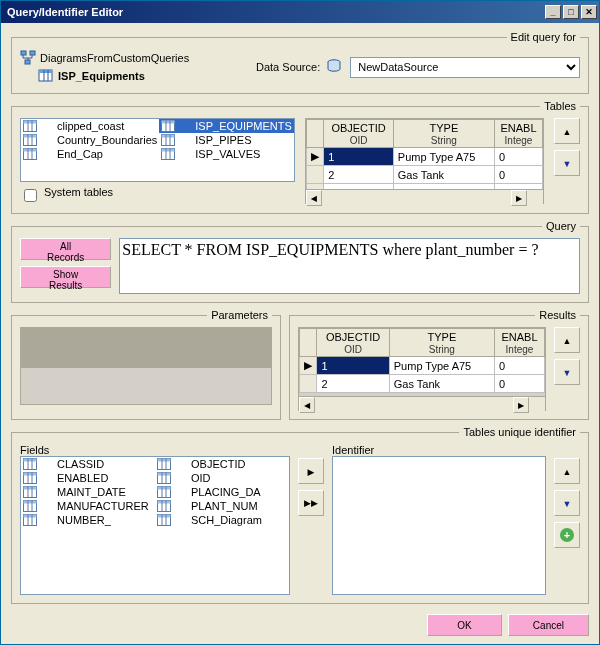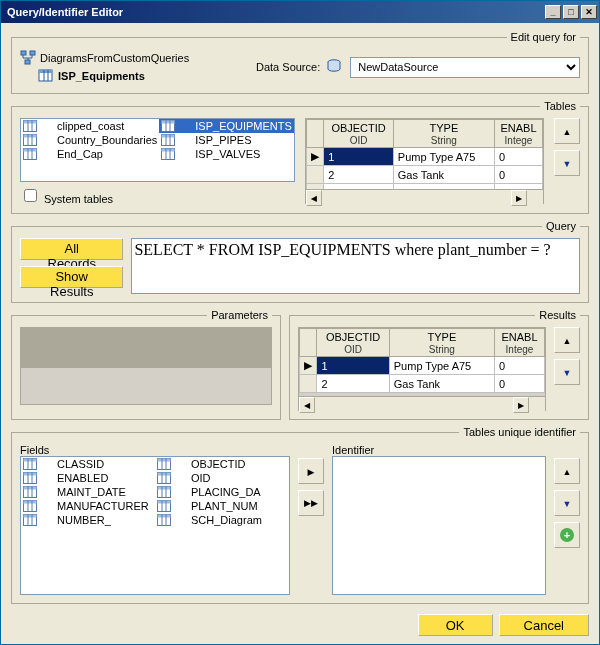--- a/index.html
+++ b/index.html
@@ -10,29 +10,29 @@
 .titlebar .wbtn { width: 16px; height: 14px; background: #d4d0c8; border: 1px solid #fff; border-right-color:#404040; border-bottom-color:#404040; margin-left: 2px; display: flex; align-items: center; justify-content: center; font-size: 9px; color:#000; font-family: Marlett, Arial; }
 .content { flex: 1; padding: 8px 10px 6px 10px; display: flex; flex-direction: column; gap: 6px; overflow: hidden; }
 fieldset { border: 1px solid #aca899; margin: 0; padding: 6px 8px 8px 8px; }
 legend { padding: 0 4px; color: #000; text-align: right; }
 .row { display: flex; align-items: center; gap: 6px; }
 .tree { width: 230px; }
 .tree-item { display: flex; align-items: center; gap: 4px; padding: 1px 0; }
 .tree-item .icon { width: 16px; height: 16px; display:inline-block; }
 .icon-tree svg, .icon-db svg { width:16px; height:16px; }
 select, input[type=text] { height: 21px; background: #fff; border: 1px solid #7f9db9; padding: 1px 3px; font-size:11px; }
-.btn { height: 22px; min-width: 75px; background: #fde047; border: 1px solid #aca899; border-top-color:#fff; border-left-color:#fff; padding: 2px 24px; font-size:13px; cursor:pointer; }
+.btn { height: 22px; min-width: 75px; background: #f9a8d4; border: 1px solid #aca899; border-top-color:#fff; border-left-color:#fff; padding: 2px 24px; font-size:10px; cursor:pointer; }
 .sqbtn { width: 26px; height: 26px; background: #ece9d8; border: 1px solid #aca899; border-top-color:#fff; border-left-color:#fff; display:flex; align-items:center; justify-content:center; cursor:pointer; }
 .listbox { background:#fff; border:1px solid #7f9db9; overflow:auto; }
 .listcols { display:flex; }
 .listcol { flex:1; }
 .listitem { display:flex; align-items:center; gap:20px; padding:1px 2px; white-space:nowrap; }
 .listitem.sel { background:#316ac5; color:#fff; }
 .table-icon { width:14px; height:12px; display:inline-block; }
-.checkbox-row { display:flex; align-items:flex-end; gap:4px; margin-top:4px; }
+.checkbox-row { display:flex; align-items:flex-start; gap:4px; margin-top:4px; }
 .grid { background:#d4d0c8; border:1px solid #aca899; font-size:11px; position:relative; }
 .grid table { border-collapse:collapse; width:100%; }
 .grid th { background:#ece9d8; border:1px solid #aca899; padding:1px 2px; font-weight:normal; text-align:center; height:28px; }
 .grid th .sub { font-size:10px; color:#333; }
 .grid td { border:1px solid #c0c0c0; padding:2px 4px; background:#fff; height:18px; }
 .grid td.rowhdr { background:#ece9d8; width:16px; text-align:center; }
 .grid td.sel { background:#0a246a; color:#fff; }
 .grid-scroll-h { height:16px; background:#ece9d8; display:flex; border-top:1px solid #aca899; }
 .scroll-btn { width:16px; height:16px; background:#ece9d8; border:1px solid #aca899; border-top-color:#fff; border-left-color:#fff; display:flex; align-items:center; justify-content:center; font-size:8px; }
 .scroll-track { flex:1; background:#ece9d8; }

